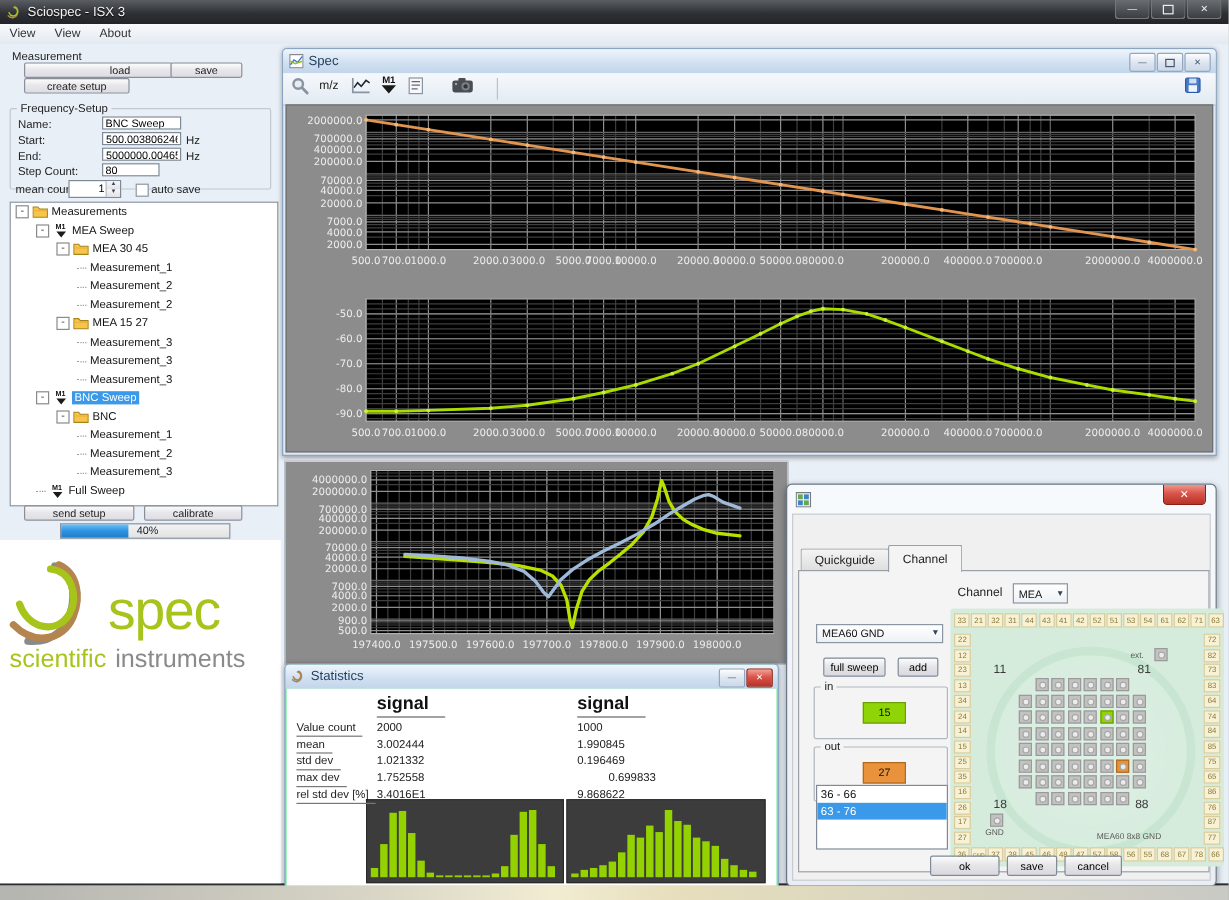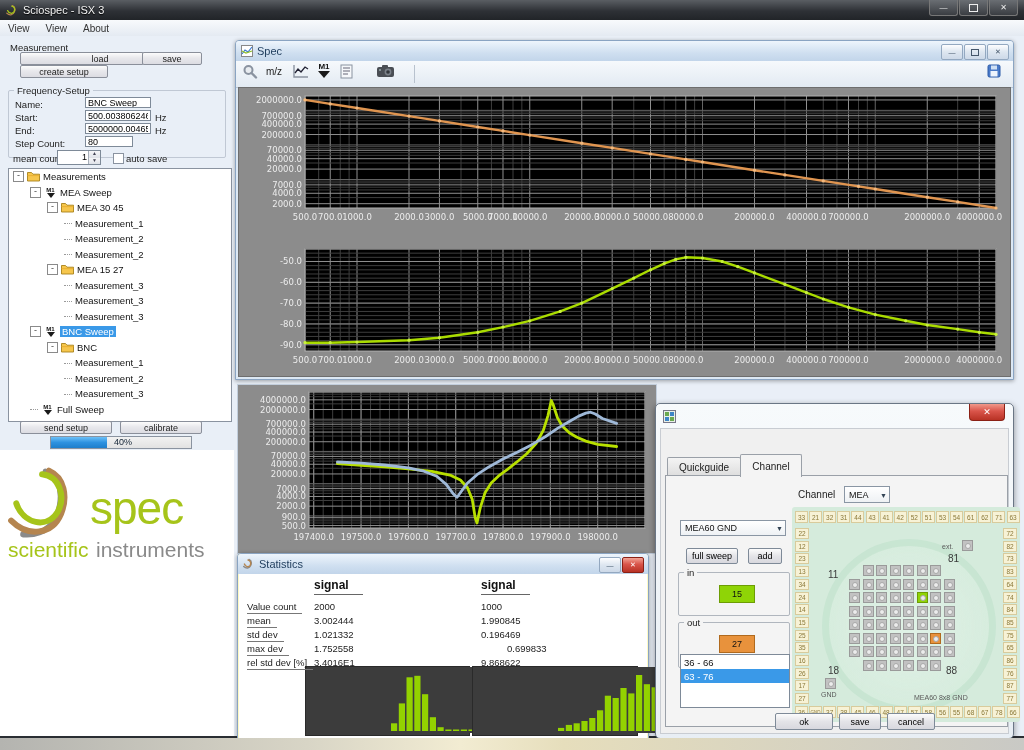--- a/index.html
+++ b/index.html
@@ -56,21 +56,21 @@
   .spec-toolbar{position:absolute;left:0;top:20px;width:100%;height:26px;background:linear-gradient(#f6f9fc,#e2eaf2);border-bottom:1px solid #b8c6d6;}
   .tbi{position:absolute;top:3px;display:flex;align-items:center;justify-content:center;}
   .tbsep{position:absolute;top:4px;width:1px;height:18px;background:#b8c2ce;}
   .spec-client{position:absolute;left:2px;top:46px;right:2px;bottom:2px;background:#8c8c8c;border:1px solid #6e6e6e;}
   .chart{position:absolute;overflow:visible;}
   .chart text{font-family:"DejaVu Sans","Liberation Sans",sans-serif;}
   
   .mid-panel{position:absolute;left:237px;top:348px;width:418px;height:168px;background:#8c8c8c;border:1px solid #c2cedc;overflow:visible;}
   
   .stats-content{position:absolute;left:1px;top:20px;right:1px;bottom:1px;background:#fff;}
-  .stats-h{position:absolute;font-size:12px;font-weight:bold;color:#111;border-bottom:1px solid #666;padding:0 14px 2px 0;}
+  .stats-h{position:absolute;font-size:15px;font-weight:bold;color:#111;border-bottom:1px solid #666;padding:0 14px 2px 0;}
   .stats-label{position:absolute;font-size:9.5px;color:#222;border-bottom:1px solid #777;padding:0 6px 1px 0;}
   .stats-val{position:absolute;font-size:9.5px;color:#222;}
   .histp{position:absolute;background:#3c3c3c;border:1px solid #2a2a2a;}
   
   .dlg{position:absolute;left:655px;top:367px;width:357px;height:334px;background:linear-gradient(#f7fafc,#e8eef4);border:1px solid #6a7685;border-radius:5px;box-shadow:0 2px 6px rgba(0,0,0,0.4);}
   .dlg-ic{position:absolute;left:7px;top:6px;}
   .dlg-close{position:absolute;right:8px;top:0;width:34px;height:16px;border:1px solid #8a2015;border-top:none;border-radius:0 0 4px 4px;background:linear-gradient(#f0988a,#d9544a 45%,#b83225);color:#fff;font-size:9px;display:flex;align-items:center;justify-content:center;}
   .dlg-body{position:absolute;left:4px;top:24px;right:4px;bottom:4px;background:#f0f0f0;border:1px solid #c8ccd2;}
   .tab{position:absolute;border:1px solid #9aa0a8;border-bottom:none;border-radius:2px 2px 0 0;font-size:10px;display:flex;align-items:center;justify-content:center;color:#222;}
   .tab.inactive{background:linear-gradient(#f4f4f4,#dcdcdc);}
@@ -687,21 +687,21 @@
             <text x="67" y="104.64012715687063" text-anchor="end" fill="#ececec" font-size="8.5">7000.0</text>
             <text x="67" y="112.46920313320436" text-anchor="end" fill="#ececec" font-size="8.5">4000.0</text>
             <text x="67" y="122.16639548620415" text-anchor="end" fill="#ececec" font-size="8.5">2000.0</text>
             <text x="67" y="133.33759107459161" text-anchor="end" fill="#ececec" font-size="8.5">900.0</text>
             <text x="67" y="141.56078019220374" text-anchor="end" fill="#ececec" font-size="8.5">500.0</text>
             <polyline points="98.4,76.6 122.1,78.3 145.7,79.9 169.4,81.8 193.0,84.4 212.0,88.4 221.4,93.0 228.5,100.7 233.3,112.6 236.1,130.3 238.0,136.0 241.3,120.6 246.0,105.8 252.2,96.0 259.3,89.2 268.8,82.2 278.2,74.7 287.7,66.7 297.2,56.2 304.3,43.4 309.0,28.6 312.3,13.5 314.2,17.8 318.5,30.9 323.2,38.9 330.3,45.8 337.4,50.0 346.8,54.1 358.7,57.4 377.6,59.5" fill="none" stroke="#b8e000" stroke-width="2.8" stroke-linejoin="round" stroke-linecap="round"></polyline>
             <polyline points="98.4,75.0 122.1,76.2 145.7,78.0 169.4,80.8 183.6,83.8 197.8,89.2 207.2,97.4 214.3,106.9 218.1,110.2 222.4,104.3 228.5,96.0 238.0,87.7 249.8,79.9 264.0,72.1 278.2,65.2 292.4,57.9 306.6,49.5 318.5,41.4 330.3,34.5 339.7,29.1 346.8,26.1 351.6,25.2 356.3,27.0 363.4,31.5 377.6,36.4" fill="none" stroke="#9fb9d8" stroke-width="2.8" stroke-linejoin="round" stroke-linecap="round"></polyline>
           </svg>
     </div>
 
-    <div class="cwin" style="left:237px;top:517px;width:410px;height:185px;background:#fef9c3;text-align:center;">
+    <div class="cwin" style="left:237px;top:517px;width:410px;height:185px;background:#86efac;">
       <div class="ctitle">
         <svg style="margin-left:5px;" width="12" height="12" viewBox="0 0 100 95">
           <path d="M6 68 C 26 88 54 84 64 60 C 72 40 68 18 50 10" stroke="#8a8a8a" stroke-width="12" fill="none" stroke-linecap="round"></path>
           <path d="M12 48 C 20 72 48 78 60 58 C 70 40 62 16 42 14" stroke="#b5854f" stroke-width="12" fill="none" stroke-linecap="round"></path>
         </svg>
         <span class="t">Statistics</span>
         <div class="cbtns">
           <div class="cb">—</div>
           <div class="cb red">✕</div>
         </div>
@@ -930,21 +930,21 @@
                 <div class="padc" style="left: 111px; top: 139px;"></div>
                 <div class="padc" style="left: 124.5px; top: 139px;"></div>
                 <div class="padc" style="left: 138px; top: 139px;"></div>
                 <div class="padc" style="left: 151.5px; top: 139px;"></div>
                 <div class="padc" style="left: 70.5px; top: 152.5px;"></div>
                 <div class="padc" style="left: 84px; top: 152.5px;"></div>
                 <div class="padc" style="left: 97.5px; top: 152.5px;"></div>
                 <div class="padc" style="left: 111px; top: 152.5px;"></div>
                 <div class="padc" style="left: 124.5px; top: 152.5px;"></div>
                 <div class="padc" style="left: 138px; top: 152.5px;"></div>
-                <div class="bcorner" style="left: 36px; top: 46px; margin-top: 16px;">11</div>
+                <div class="bcorner" style="left: 36px; top: 46px;">11</div>
                 <div class="bcorner" style="left: 156px; top: 46px;">81</div>
                 <div class="bcorner" style="left: 36px; top: 158px;">18</div>
                 <div class="bcorner" style="left: 154px; top: 158px;">88</div>
                 <div class="bsmall" style="left: 150px; top: 36px;">ext.</div>
                 <div class="padc" style="left: 170px; top: 33px;"></div>
                 <div class="padc" style="left: 33px; top: 171px;"></div>
                 <div class="bsmall" style="left: 29px; top: 184px;">GND</div>
                 <div class="bsmall" style="left: 122px; top: 187px;">MEA60 8x8 GND</div>
               </div>
         </div>

